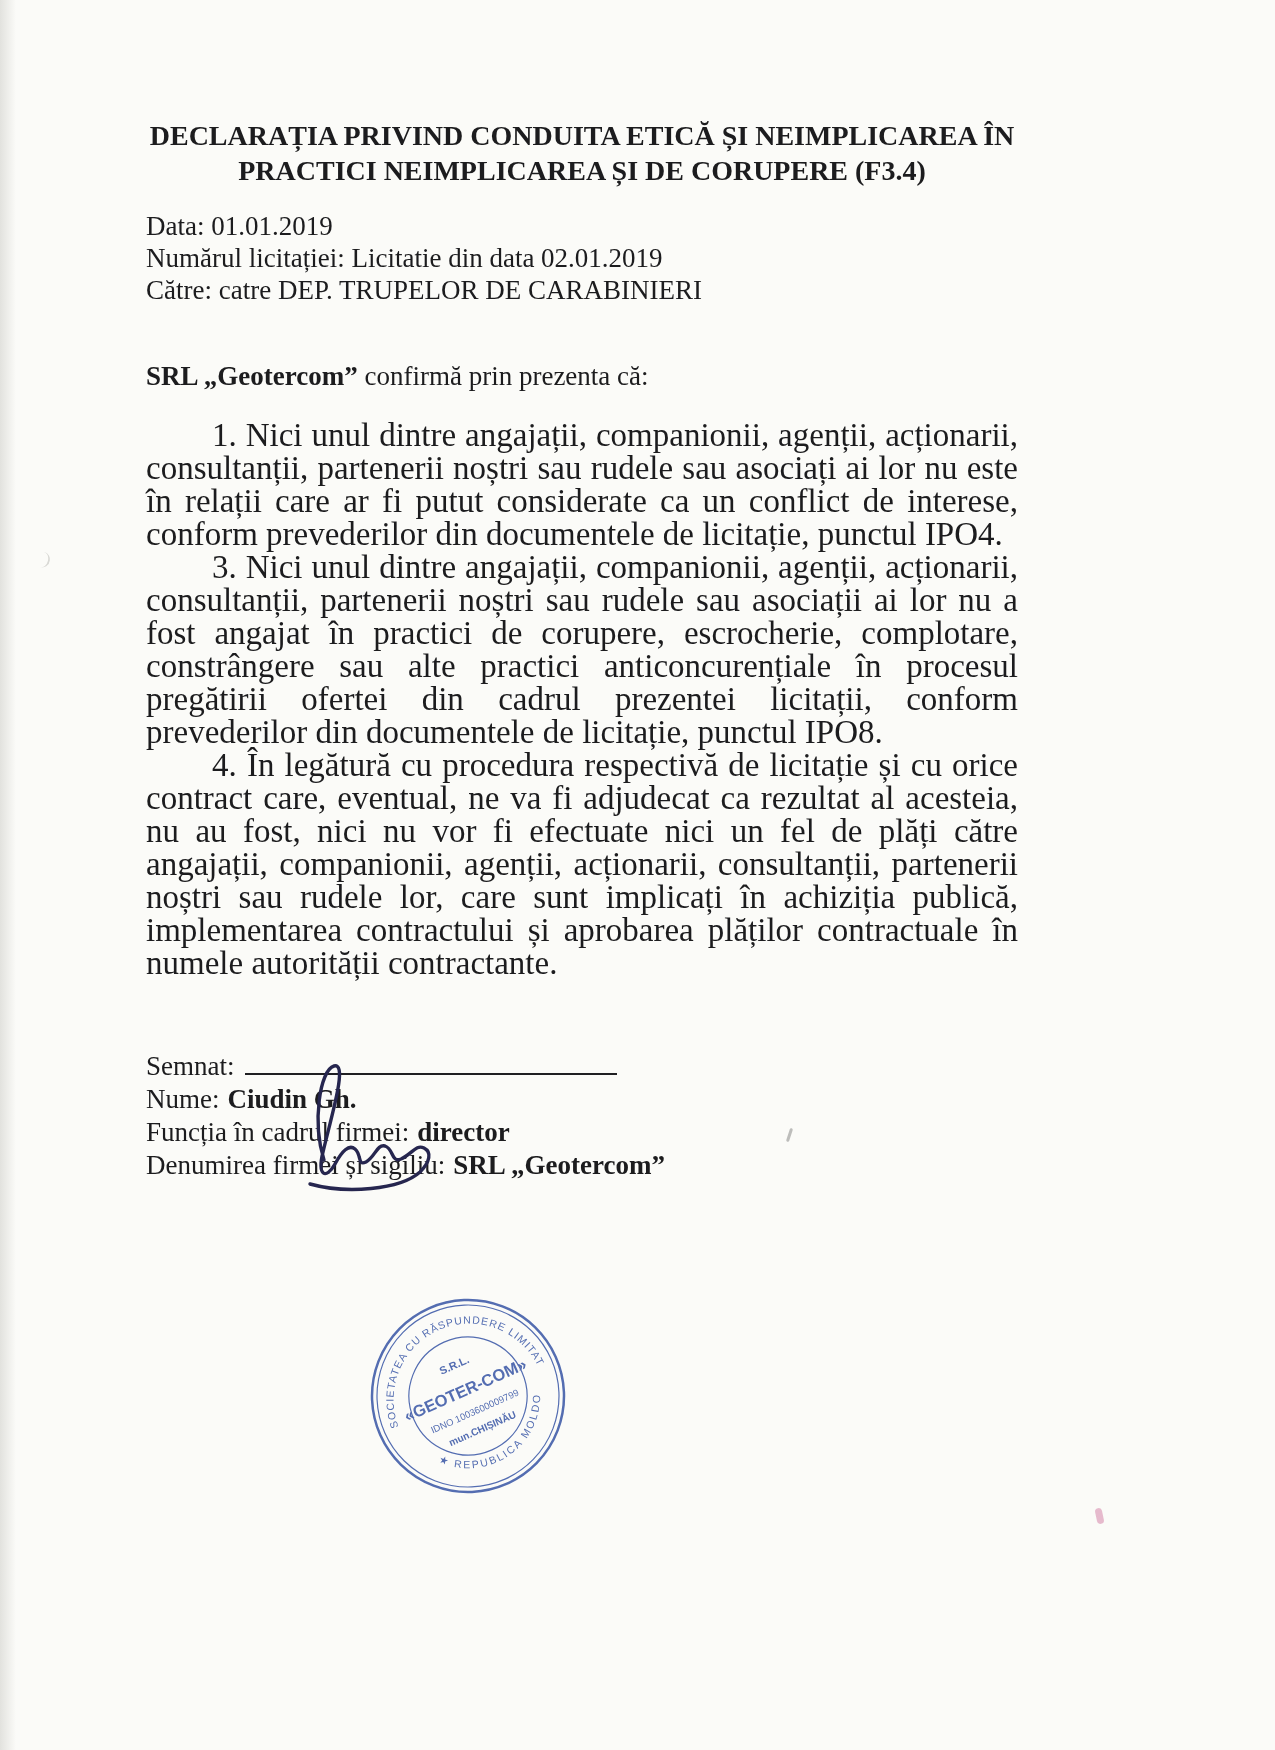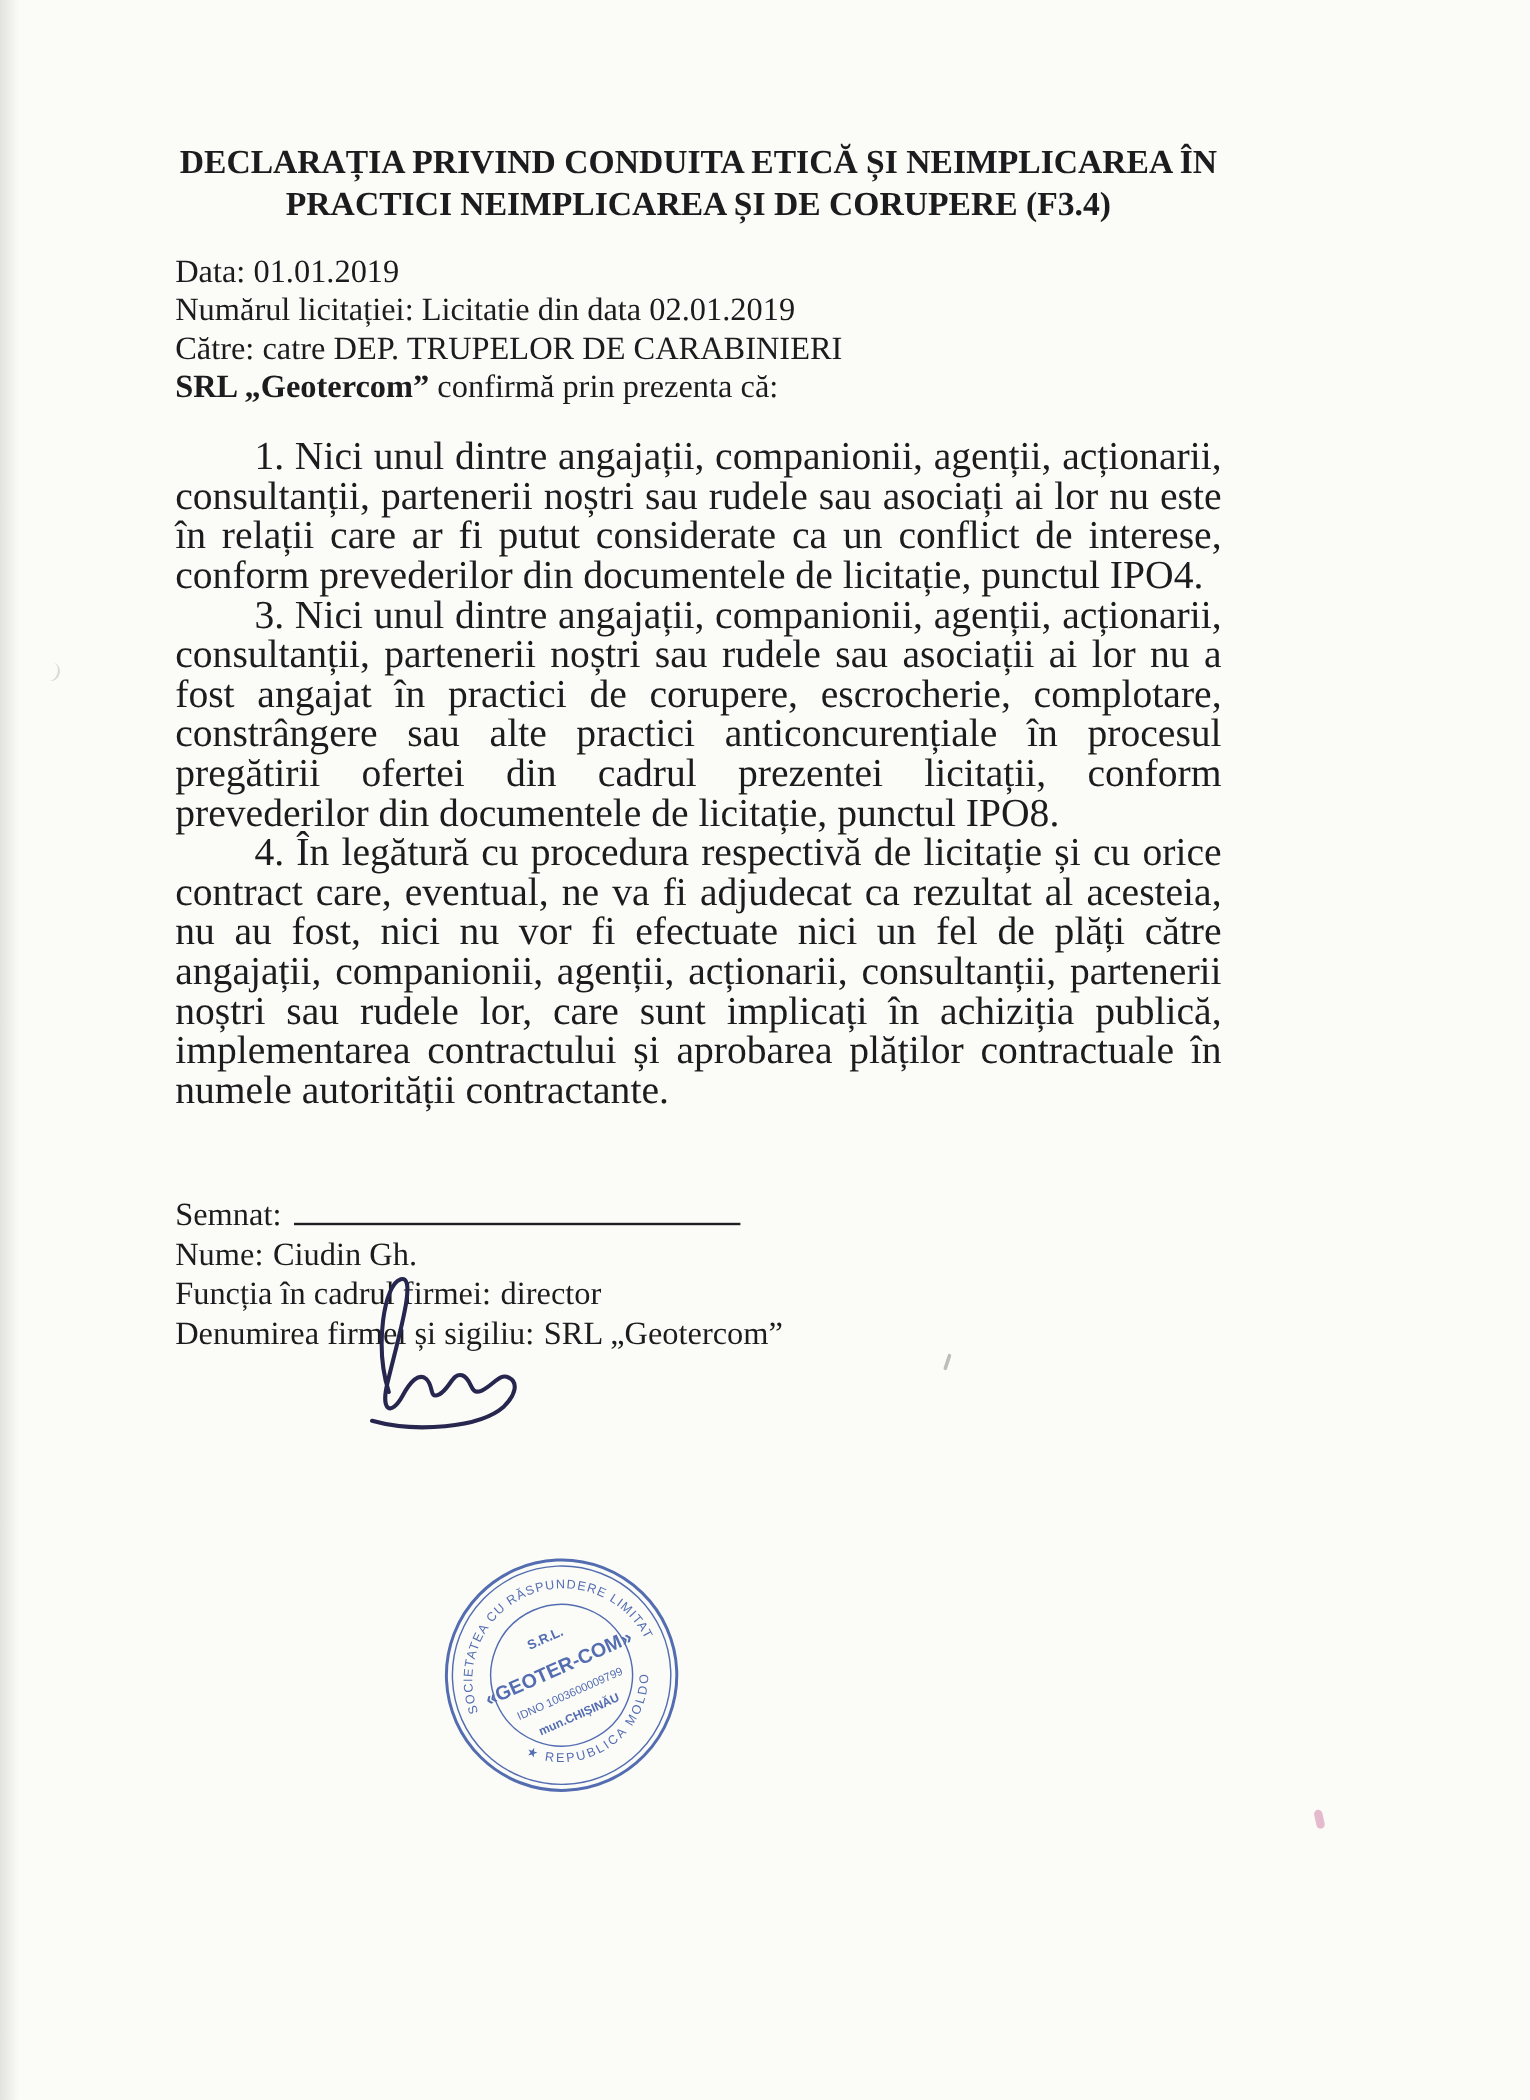--- a/index.html
+++ b/index.html
@@ -29,20 +29,21 @@
     font-weight: bold;
     font-size: 28px;
     line-height: 35px;
   }
   .meta {
     margin-top: 22px;
     font-size: 27px;
     line-height: 32px;
   }
   .intro {
+    margin-top: 54px;
     font-size: 27px;
     line-height: 33px;
   }
   .b { font-weight: bold; }
   .bodytext {
     margin-top: 26px;
     font-size: 33px;
     line-height: 33px;
     text-align: justify;
   }
@@ -58,21 +59,21 @@
   .footer .row { margin-top: 0; }
   .sig-line {
     display: inline-block;
     width: 372px;
     height: 0.85em;
     border-bottom: 2px solid #1f1f22;
     margin-left: 10px;
     vertical-align: baseline;
   }
   .label { }
-  .value { font-weight: normal; margin-left: 8px; }
+  .value { font-weight: bold; margin-left: 8px; }
   .sig-wrap {
     position: absolute;
     left: 262px;
     top: 1052px;
     width: 200px;
     height: 150px;
     z-index: 4;
   }
   .stamp-wrap {
     position: absolute;

